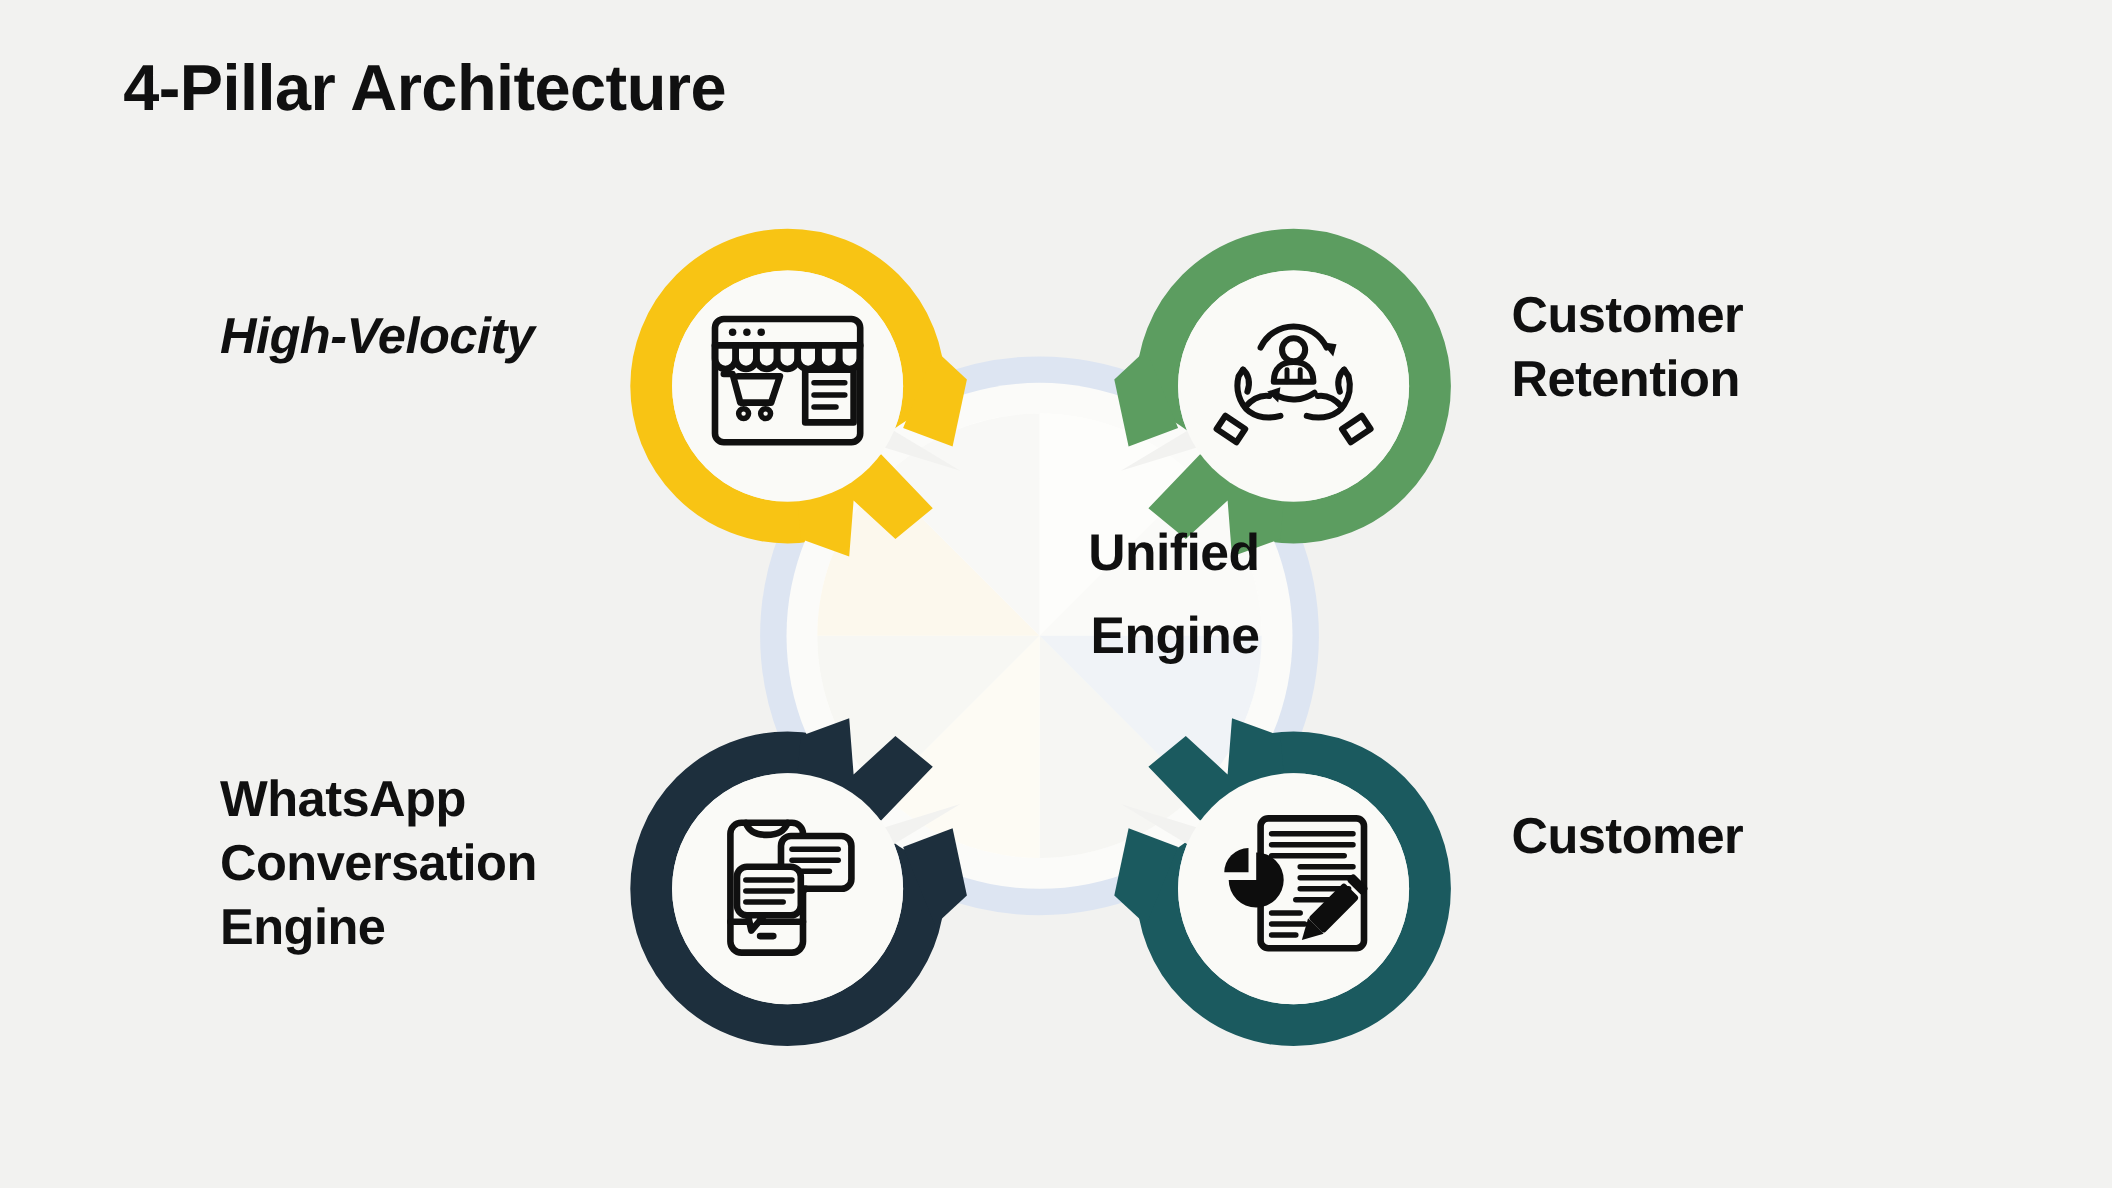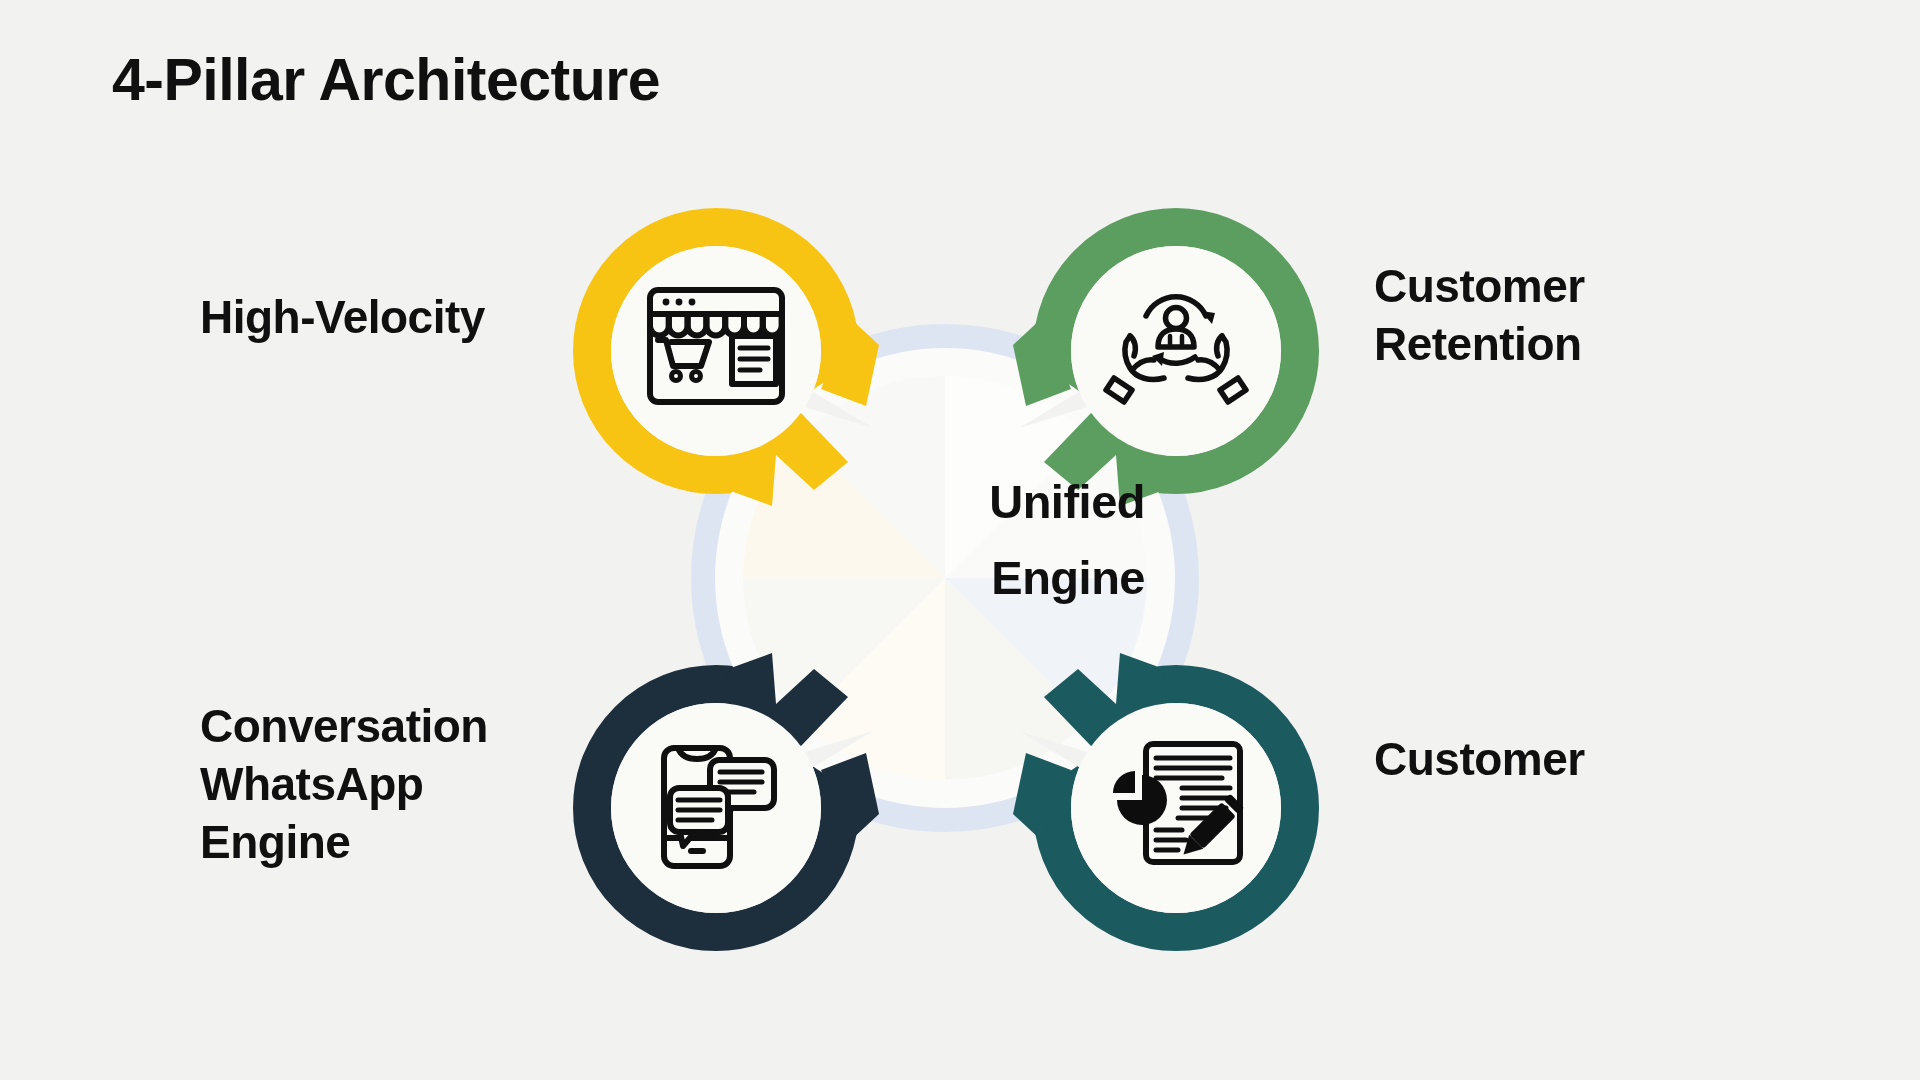--- a/index.html
+++ b/index.html
@@ -10,21 +10,21 @@
   }
   .title{
     position:absolute; left:84px; top:48px;
     font-size:59px; font-weight:800; letter-spacing:-0.5px; line-height:1.1;margin-left:28px;
   }
   .pillar-label{
     position:absolute; font-size:46px; font-weight:800; line-height:58px;
     letter-spacing:-0.5px; white-space:nowrap;
   }
   .pillar-label div{display:block;}
-  #label-storefront{left:200px; top:288px;}
+  #label-storefront{left:200px; top:276px;font-style:italic;}
   #label-retention{left:1374px; top:257px;}
   #label-whatsapp{left:200px; top:697px;}
   #label-data{left:1374px; top:730px;}
   .hub-text{
     position:absolute; left:745px; top:464px; width:400px;
     font-size:47px; font-weight:700; line-height:76px; text-align:right;
     letter-spacing:-0.5px;
   }
   svg{position:absolute; left:0; top:0;}
 </style>
@@ -177,22 +177,22 @@
   <div class="pillar-label" id="label-storefront">
     <div>High-Velocity</div>
   </div>
 
   <div class="pillar-label" id="label-retention">
     <div>Customer</div>
     <div>Retention</div>
   </div>
 
   <div class="pillar-label" id="label-whatsapp">
+    <div>WhatsApp</div>
     <div>Conversation</div>
-    <div>WhatsApp</div>
     <div>Engine</div>
   </div>
 
   <div class="pillar-label" id="label-data">
     <div>Customer</div>
   </div>
 
   <div class="hub-text">
     <div>Unified</div>
     <div>Engine</div>

